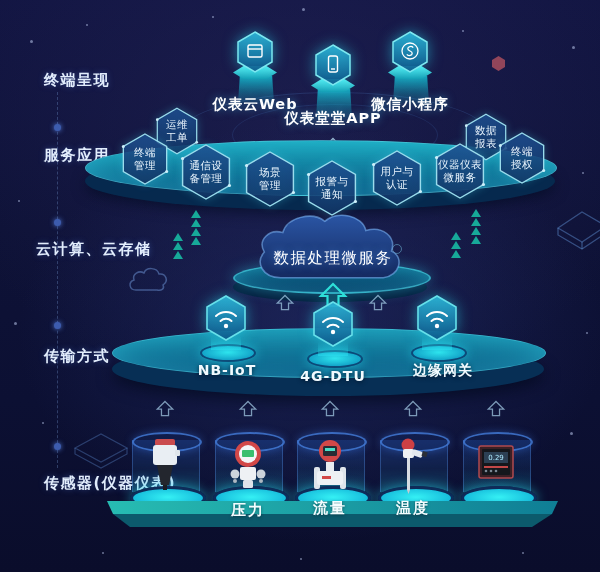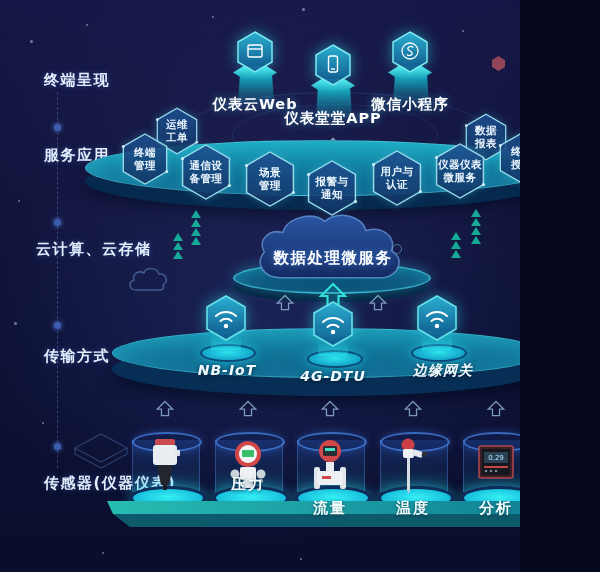--- a/index.html
+++ b/index.html
@@ -1,39 +1,39 @@
 <!DOCTYPE html>
 <html><head>
 <meta charset="utf-8">
 <style>
   html,body{margin:0;padding:0;background:#06081f;}
   .stage{
-    position:relative;width:520px;height:572px;overflow:hidden;
+    position:relative;width:600px;height:572px;overflow:hidden;
     font-family:"DejaVu Sans",sans-serif;
     background:
       radial-gradient(ellipse 420px 300px at 52% 58%, rgba(36,48,110,.55) 0%, rgba(20,26,70,0) 70%),
       radial-gradient(ellipse 500px 380px at 50% 20%, rgba(40,40,95,.45) 0%, rgba(16,20,58,0) 75%),
       linear-gradient(180deg,#121542 0%,#0e1237 40%,#0c1033 70%,#0a0d2b 100%);
   }
   .ell{position:absolute;border-radius:50%;}
   .layer-label{position:absolute;color:#e2edfc;font-size:15px;font-weight:bold;letter-spacing:1.5px;white-space:nowrap;text-shadow:0 0 6px rgba(90,140,255,.35);}
   .guide{position:absolute;border-left:1px dashed rgba(130,170,230,.30);}
   .guide-dot{position:absolute;width:7px;height:7px;border-radius:50%;background:#3d5cae;box-shadow:0 0 5px rgba(100,150,255,.8);}
   .star{position:absolute;border-radius:50%;background:rgba(205,220,255,.5);}
   .tri{position:absolute;width:0;height:0;border-left:5px solid transparent;border-right:5px solid transparent;border-bottom:8px solid #17b9a2;opacity:.9;}
   .hex{position:absolute;filter:drop-shadow(0 0 4px rgba(60,200,230,.35));}
   .hex svg{position:absolute;inset:0;width:100%;height:100%;}
-  .hex-label{position:absolute;inset:0;display:flex;flex-direction:column;align-items:center;justify-content:center;color:#ecf7ff;font-size:10.5px;font-weight:bold;line-height:13px;text-align:center;letter-spacing:.5px;}
+  .hex-label{position:absolute;inset:0;display:flex;flex-direction:column;align-items:center;justify-content:center;color:#ecf7ff;font-size:10.5px;font-weight:normal;line-height:13px;text-align:center;letter-spacing:.5px;}
   .badge{position:absolute;filter:drop-shadow(0 0 7px rgba(40,220,240,.55));}
   .pod-plate{position:absolute;clip-path:polygon(24% 0,76% 0,100% 50%,76% 100%,24% 100%,0 50%);background:linear-gradient(180deg,#5df0f2,#139db4);box-shadow:0 0 10px rgba(50,230,240,.6);}
   .pod-body{position:absolute;clip-path:polygon(5% 0,95% 0,100% 100%,0 100%);background:linear-gradient(180deg,rgba(22,175,198,.95),rgba(10,90,140,.04));}
   .terminal-label{position:absolute;width:120px;text-align:center;color:#fff;font-size:14.5px;font-weight:bold;letter-spacing:1px;text-shadow:0 0 8px rgba(70,200,240,.5);}
-  .transport-label{position:absolute;width:110px;text-align:center;color:#f2fbff;font-size:14px;font-weight:bold;letter-spacing:1px;text-shadow:0 1px 4px rgba(0,20,40,.8);font-style:italic;}
+  .transport-label{position:absolute;width:110px;text-align:center;color:#f2fbff;font-size:14px;font-weight:bold;letter-spacing:1px;text-shadow:0 1px 4px rgba(0,20,40,.8);}
   .sensor-label{position:absolute;width:84px;text-align:center;color:#f4fdff;font-size:15px;font-weight:bold;letter-spacing:2px;z-index:9;text-shadow:0 1px 3px rgba(0,40,50,.6);}
-  .cloud-text{position:absolute;width:170px;text-align:center;color:#fff;font-size:15.5px;font-weight:bold;letter-spacing:1.5px;z-index:6;text-shadow:0 0 8px rgba(80,160,255,.6);}
+  .cloud-text{position:absolute;width:170px;text-align:center;color:#fff;font-size:15.5px;font-weight:normal;letter-spacing:1.5px;z-index:6;text-shadow:0 0 8px rgba(80,160,255,.6);}
   .cyl-ring{position:absolute;border:2px solid rgba(72,132,230,.75);border-radius:50%;background:rgba(20,50,120,.25);box-shadow:0 0 8px rgba(60,120,230,.4);}
   .cyl-body{position:absolute;background:linear-gradient(180deg,rgba(45,105,210,.28),rgba(30,140,220,.10) 55%,rgba(35,210,235,.22));border-left:1px solid rgba(85,145,235,.35);border-right:1px solid rgba(85,145,235,.35);}
   .cyl-pad{position:absolute;border:3px solid #0e2c5a;border-radius:50%;background:radial-gradient(ellipse at 50% 45%,#35f0f4 0%,#14b9da 75%);box-shadow:0 0 12px rgba(40,225,245,.55);}
   .beam{position:absolute;background:linear-gradient(180deg,rgba(40,220,240,0),rgba(45,230,245,.45));}
   .wifi-pad{position:absolute;border-radius:50%;background:radial-gradient(ellipse at 50% 45%,#2fe5ee 0%,#0f9cc4 80%);box-shadow:0 0 12px rgba(40,225,245,.6);border:2px solid rgba(10,50,100,.8);}
   .ring-deco{position:absolute;border-radius:50%;border:1px solid rgba(80,130,205,.22);}
   .red-hex{position:absolute;clip-path:polygon(50% 0,100% 27%,100% 73%,50% 100%,0 73%,0 27%);background:#9e4a5c;opacity:.9;}
   .deco-svg{position:absolute;overflow:visible;}
 </style>
 </head>
@@ -434,18 +434,17 @@
       <rect x="8" y="11" width="28" height="26" rx="1" fill="#15171c"></rect>
       <rect x="10" y="14" width="24" height="11" fill="#2c4054"></rect>
       <text x="22" y="22" text-anchor="middle" font-size="7" fill="#aeeaff" font-family="DejaVu Sans, sans-serif">0.29</text>
       <rect x="10" y="28" width="24" height="2" fill="#c24848"></rect>
       <circle cx="12" cy="33" r="1.3" fill="#7b8794"></circle>
       <circle cx="17" cy="33" r="1.3" fill="#7b8794"></circle>
       <circle cx="22" cy="33" r="1.3" fill="#7b8794"></circle>
     </svg>
   </div>
 
-  <div class="sensor-label" style="left:206px;top:475px">压力</div>
+  <div class="sensor-label" style="left:206px;top:501px">压力</div>
   <div class="sensor-label" style="left:288px;top:499px">流量</div>
   <div class="sensor-label" style="left:371px;top:499px">温度</div>
-  <div class="sensor-label" style="left:454px;top:499px">分析</div>
 
 </div>
 
 </body></html>

